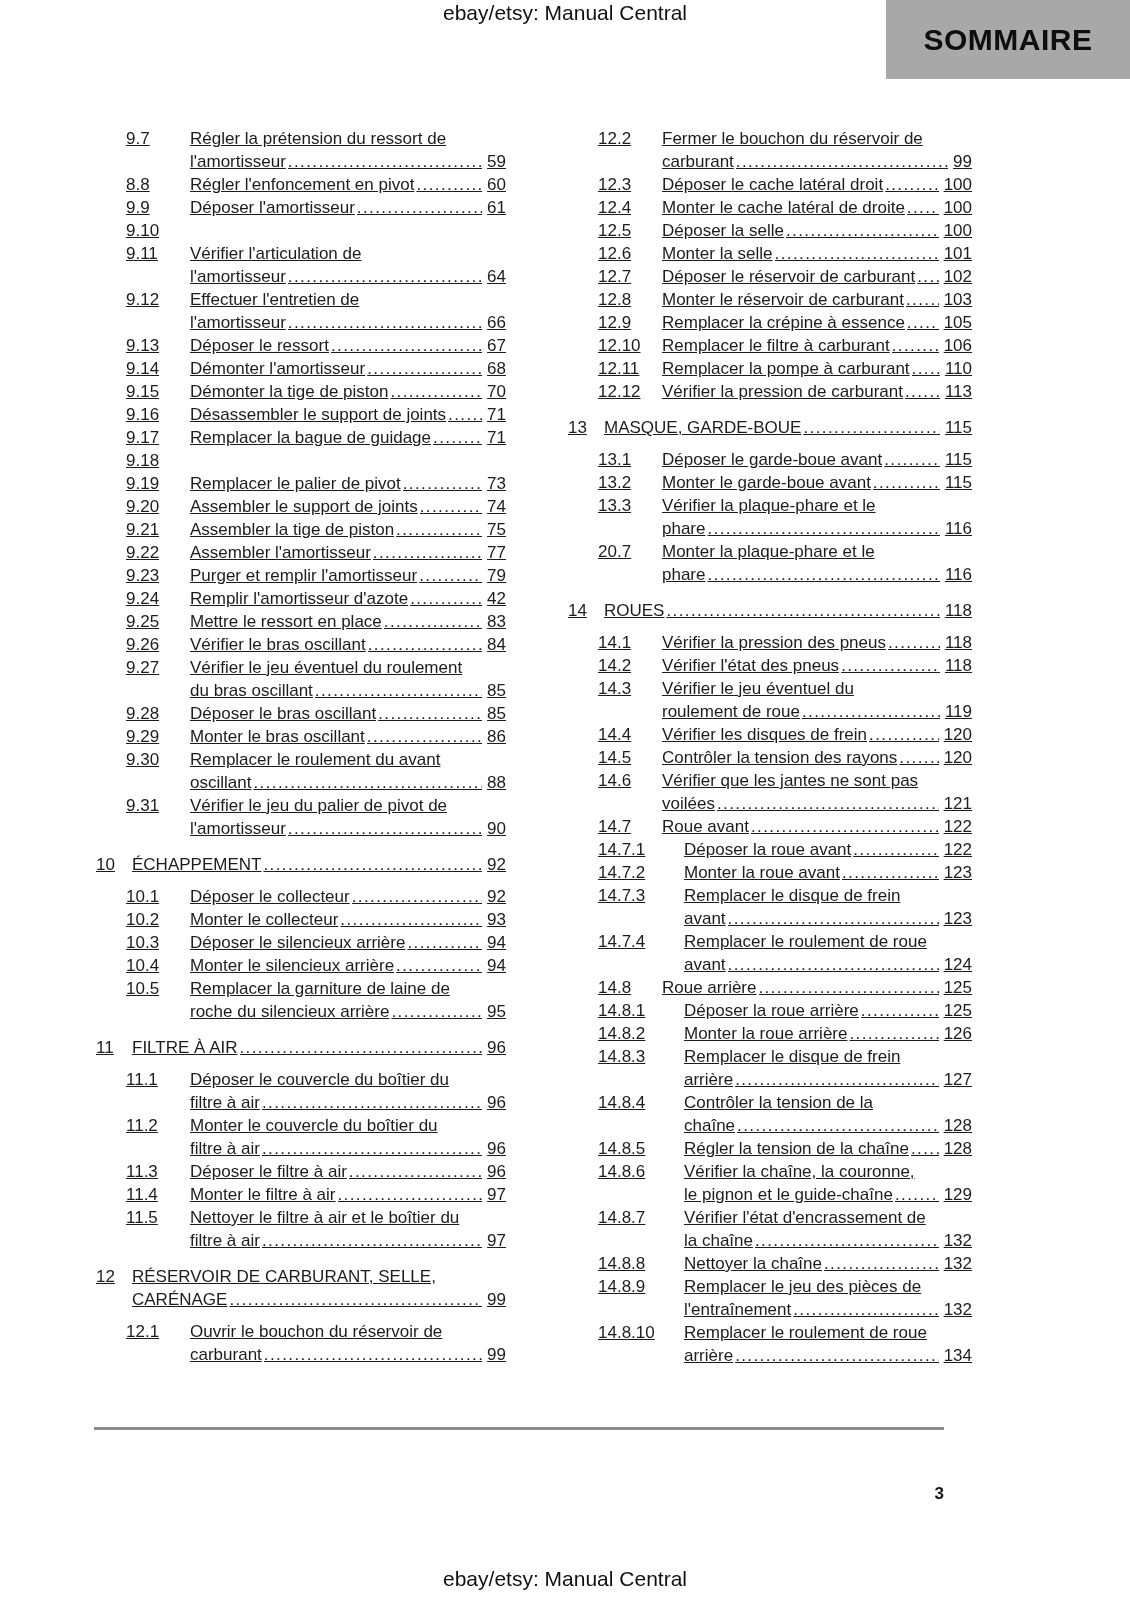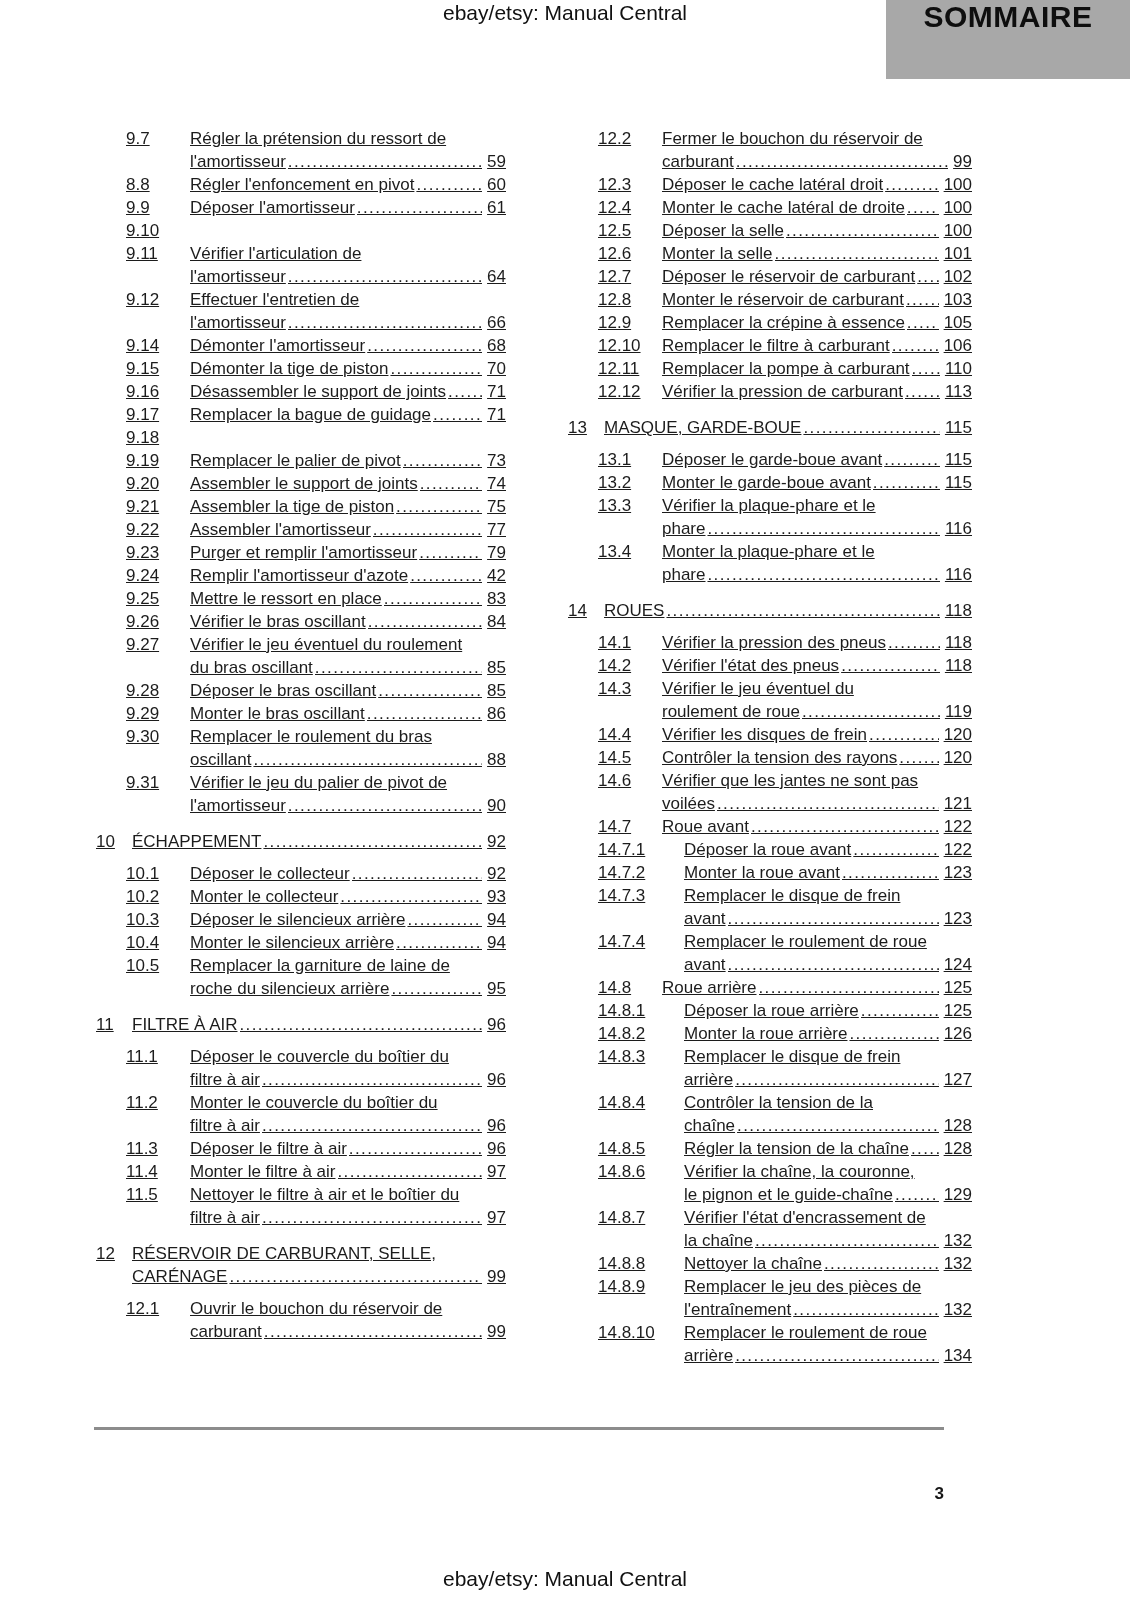--- a/index.html
+++ b/index.html
@@ -13,21 +13,21 @@
   }
 
   .doc-header {
     position: absolute; top: 1px; left: 0; width: 100%;
     text-align: center; font-size: 21px; color: #111;
   }
 
   .sommaire-tab {
     position: absolute; top: 0; left: 886px; width: 244px; height: 79px;
     background: #a8a8a8;
-    display: flex; align-items: flex-start; justify-content: center;
+    display: flex; align-items: center; justify-content: center;
     font-weight: bold; font-size: 30px; letter-spacing: 0.5px; color: #0e0e0e;
   }
 
   .toc-col {
     position: absolute; top: 127px;
     font-size: 17px; line-height: 23px; text-decoration: underline;
   }
   .col-left  { left: 96px;  width: 410px; }
   .col-right { left: 568px; width: 404px; }
 
@@ -124,20 +124,30 @@
       <div class="body">
         <div class="pre-line">Effectuer l'entretien de</div>
         <div class="last-line">
           <span class="tail">l'amortisseur</span>
           <span class="dots"></span>
           <span class="page">66</span>
         </div>
       </div>
     </div>
     <div class="entry sub">
+      <span class="num">9.13</span>
+      <div class="body">
+        <div class="last-line">
+          <span class="tail">Déposer le ressort</span>
+          <span class="dots"></span>
+          <span class="page">67</span>
+        </div>
+      </div>
+    </div>
+    <div class="entry sub">
       <span class="num">9.14</span>
       <div class="body">
         <div class="last-line">
           <span class="tail">Démonter l'amortisseur</span>
           <span class="dots"></span>
           <span class="page">68</span>
         </div>
       </div>
     </div>
     <div class="entry sub">
@@ -280,21 +290,21 @@
         <div class="last-line">
           <span class="tail">Monter le bras oscillant</span>
           <span class="dots"></span>
           <span class="page">86</span>
         </div>
       </div>
     </div>
     <div class="entry sub">
       <span class="num">9.30</span>
       <div class="body">
-        <div class="pre-line">Remplacer le roulement du bras</div>
+        <div class="pre-line">Remplacer le roulement du avant</div>
         <div class="last-line">
           <span class="tail">oscillant</span>
           <span class="dots"></span>
           <span class="page">88</span>
         </div>
       </div>
     </div>
     <div class="entry sub">
       <span class="num">9.31</span>
       <div class="body">
@@ -600,21 +610,21 @@
       <div class="body">
         <div class="pre-line">Vérifier la plaque-phare et le</div>
         <div class="last-line">
           <span class="tail">phare</span>
           <span class="dots"></span>
           <span class="page">116</span>
         </div>
       </div>
     </div>
     <div class="entry sub">
-      <span class="num">13.4</span>
+      <span class="num">20.7</span>
       <div class="body">
         <div class="pre-line">Monter la plaque-phare et le</div>
         <div class="last-line">
           <span class="tail">phare</span>
           <span class="dots"></span>
           <span class="page">116</span>
         </div>
       </div>
     </div>
     <div class="entry chapter">

